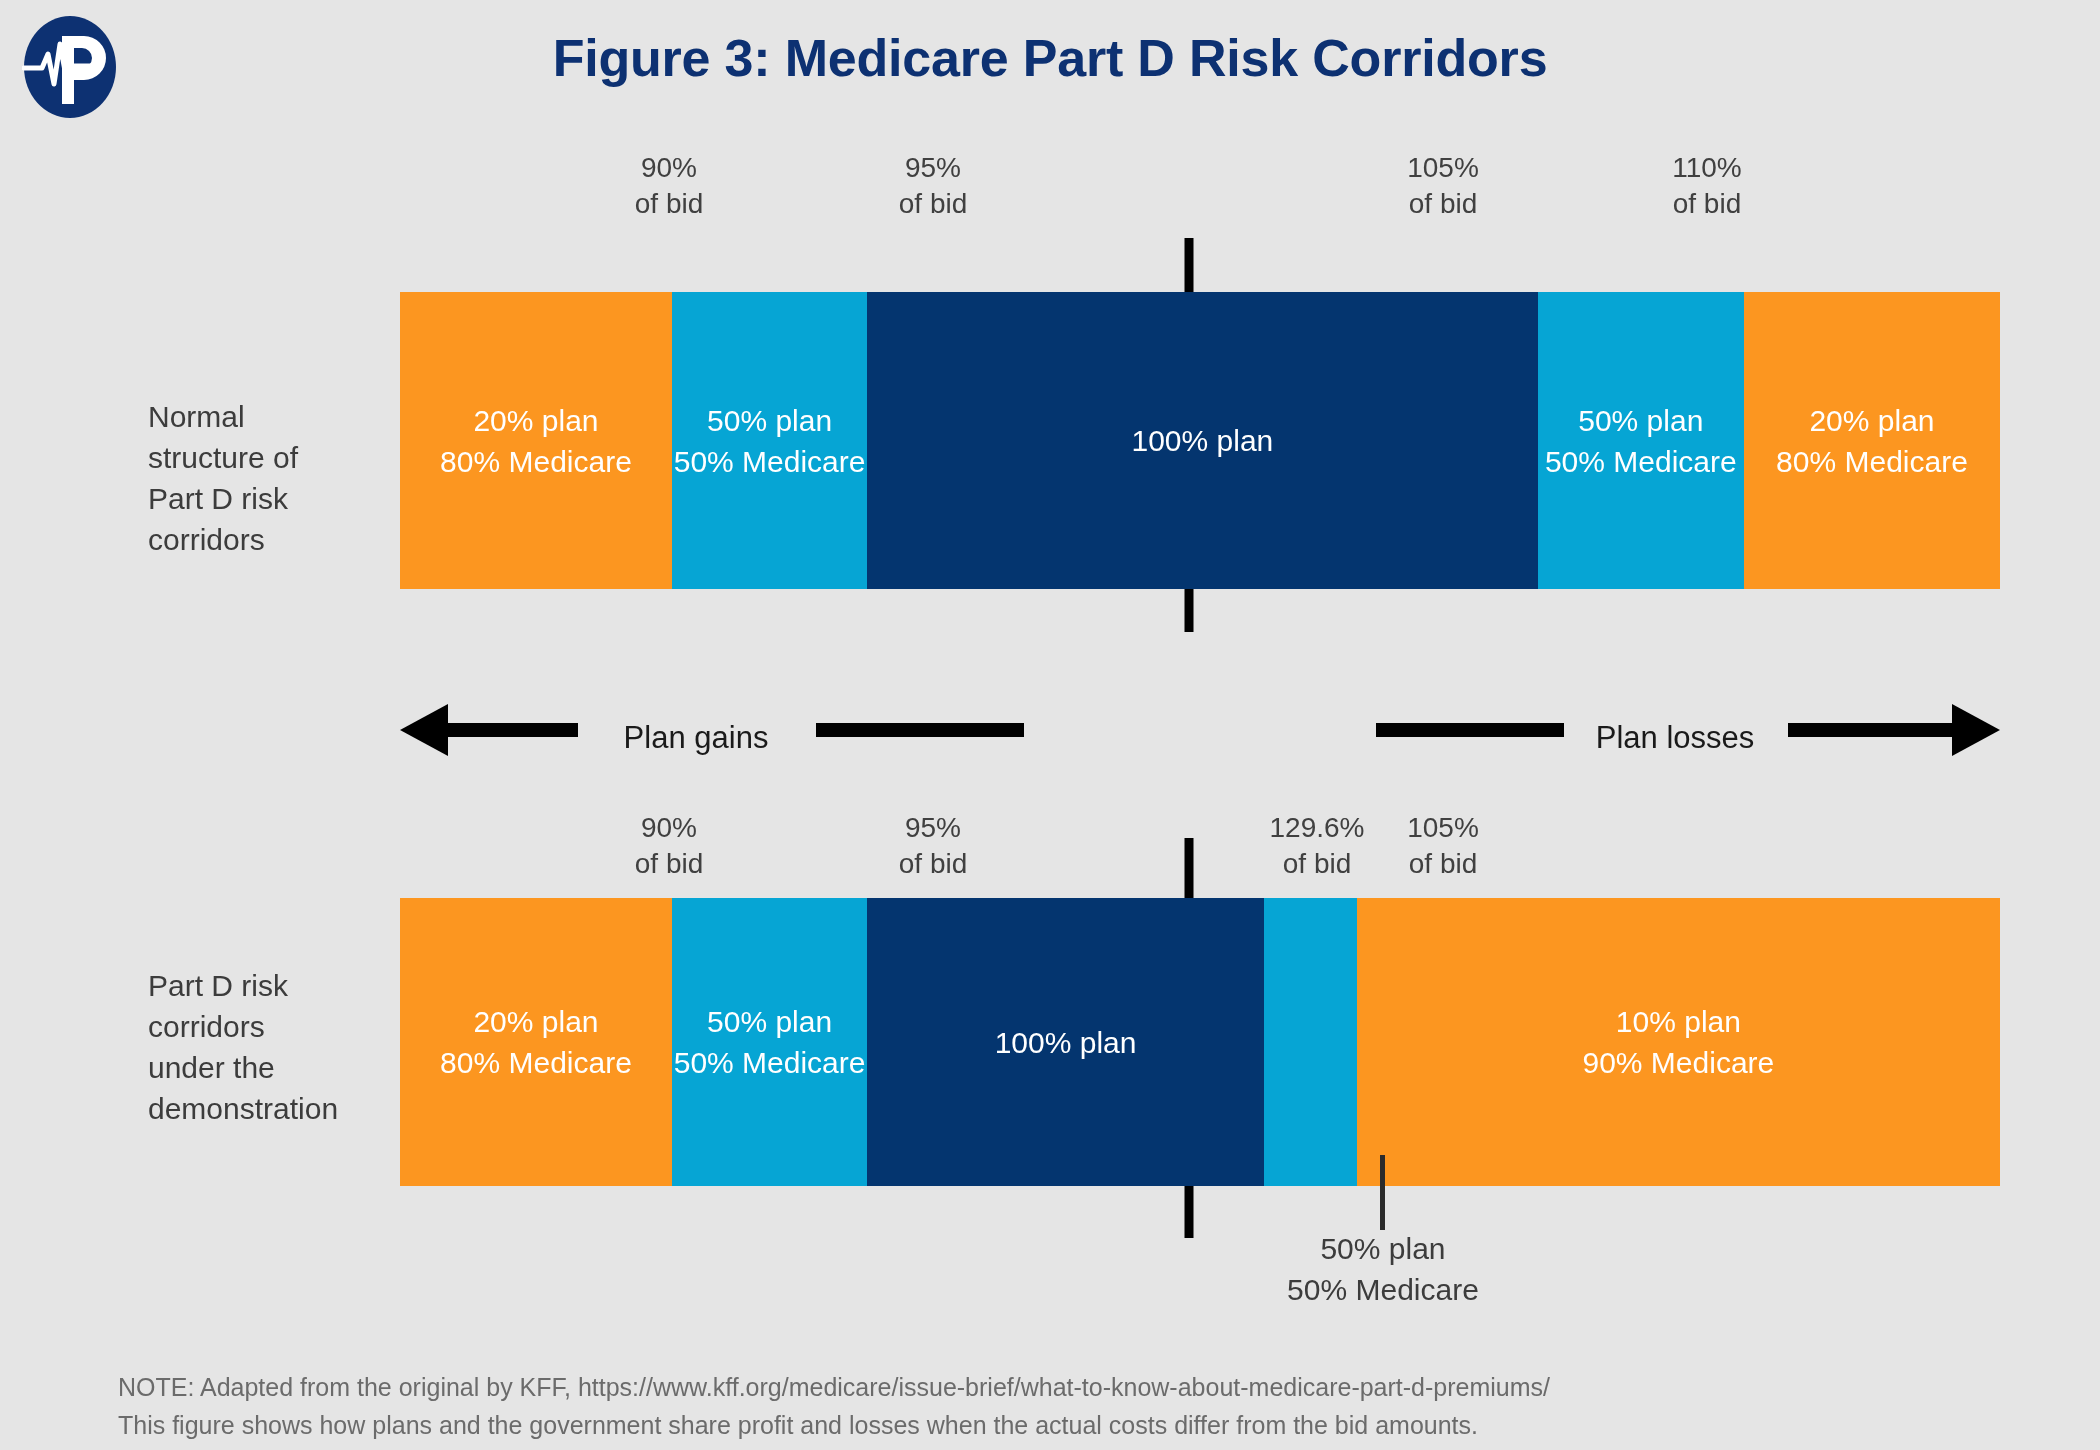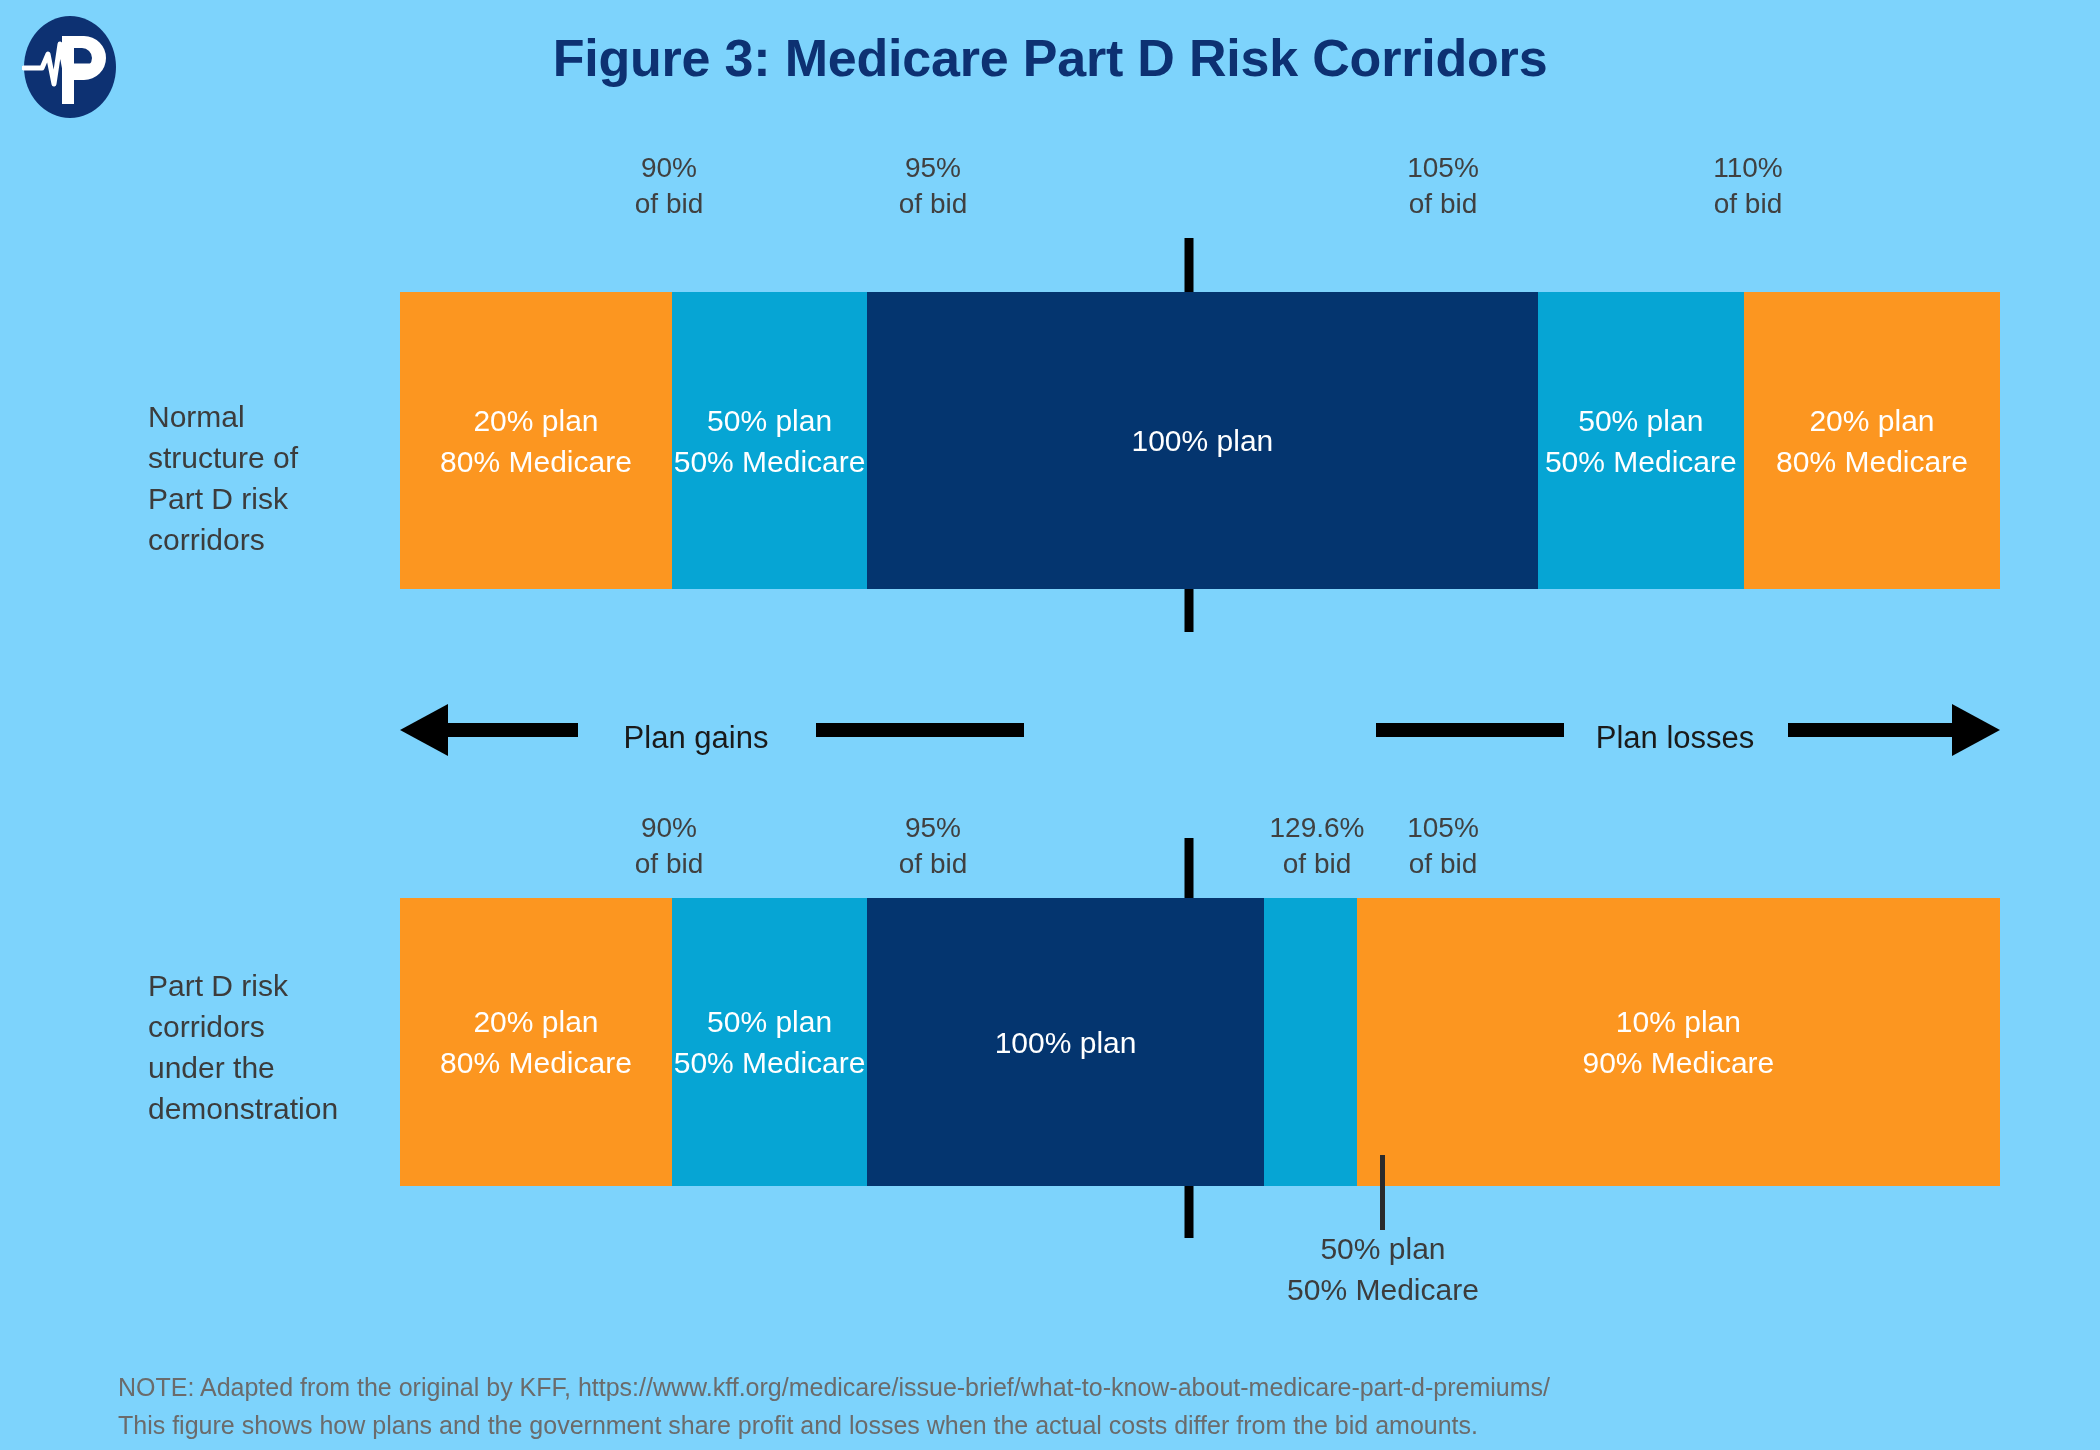--- a/index.html
+++ b/index.html
@@ -8,21 +8,21 @@
     background: #ffffff;
   }
   body {
     font-family: "Liberation Sans", sans-serif;
     -webkit-font-smoothing: antialiased;
   }
   #page {
     position: relative;
     width: 2100px;
     height: 1450px;
-    background: #7dd3fc;
+    background: #e5e5e5;
     overflow: hidden;
   }
 
   
   #logo {
     position: absolute;
     left: 22px;
     top: 14px;
     width: 96px;
     height: 106px;
@@ -163,21 +163,21 @@
     <span class="tl2">of bid</span>
   </div>
   <div class="tick" style="left:933px; top:150px;">
     <span class="tl1">95%</span>
     <span class="tl2">of bid</span>
   </div>
   <div class="tick" style="left:1443px; top:150px;">
     <span class="tl1">105%</span>
     <span class="tl2">of bid</span>
   </div>
-  <div class="tick" style="left:1748px; top:150px;">
+  <div class="tick" style="left:1707px; top:150px;">
     <span class="tl1">110%</span>
     <span class="tl2">of bid</span>
   </div>
 
   <div class="row-label" style="left:148px; top:358px; width:240px;margin-top:38px;">Normal
 structure of
 Part D risk
 corridors</div>
 
   <div class="vline" style="left:1189px; top:238px; height:394px;"></div>

